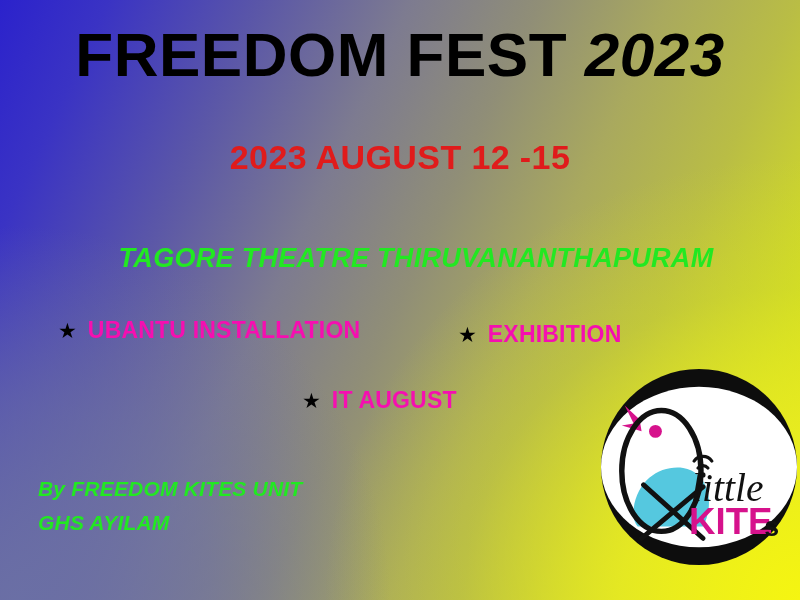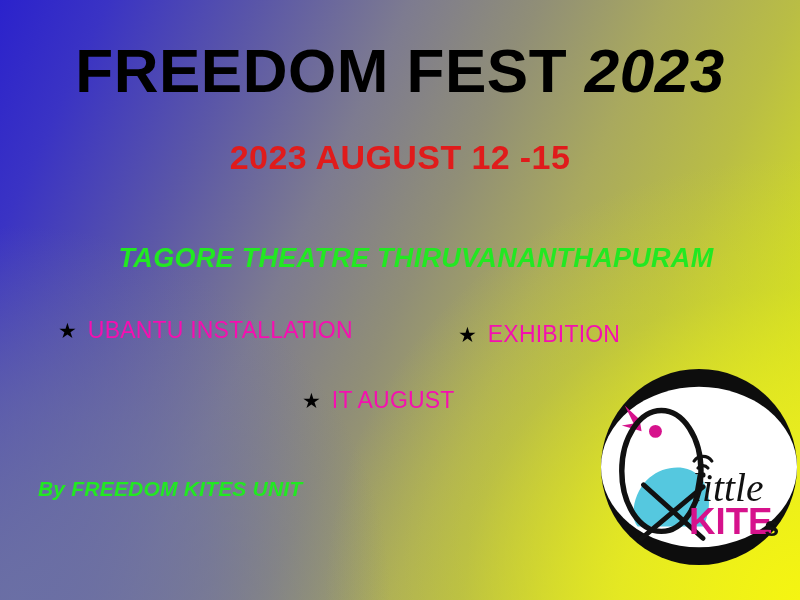--- a/index.html
+++ b/index.html
@@ -43,21 +43,20 @@
     left: 0;
     right: 0;
     top: 22px;
     text-align: center;
     color: #000000;
     font-size: 62px;
     font-weight: 700;
     letter-spacing: 0.5px;
     line-height: 1.05;
     white-space: nowrap;
-    margin-top: 16px;
   }
   .title .year {
     font-style: italic;
     font-weight: 700;
   }
 
   
   .dateline {
     position: absolute;
     left: 0;
@@ -96,21 +95,21 @@
     white-space: nowrap;
   }
   .bullet .star {
     color: #000000;
     font-size: 21px;
     line-height: 1;
   }
   .bullet .btext {
     color: #f50fb0;
     font-size: 23px;
-    font-weight: 400;
+    font-weight: 700;
     letter-spacing: 0.2px;
   }
   .bullet-0 { left: 58px;  top: 317px; }
   .bullet-1 { left: 458px; top: 321px; }
   .bullet-2 { left: 302px; top: 387px; }
 
   
   .credit {
     position: absolute;
     left: 38px;
@@ -155,20 +154,21 @@
     <span class="btext">EXHIBITION</span>
   </div>
 
   <div class="bullet bullet-2">
     <span class="star">★</span>
     <span class="btext">IT AUGUST</span>
   </div>
 
   <div class="credit">
     <div>By FREEDOM KITES UNIT</div>
+    <div>GHS AYILAM</div>
   </div>
 
   <div class="logo">
     <svg viewBox="0 0 200 200" xmlns="http://www.w3.org/2000/svg">
 
       <circle cx="100" cy="100" r="99" fill="#0d0d0d"></circle>
 
       <ellipse cx="100" cy="100" rx="99" ry="81" fill="#ffffff"></ellipse>
 
       <path d="M34 142 C38 112 62 98 84 101 C96 103 104 111 108 122

